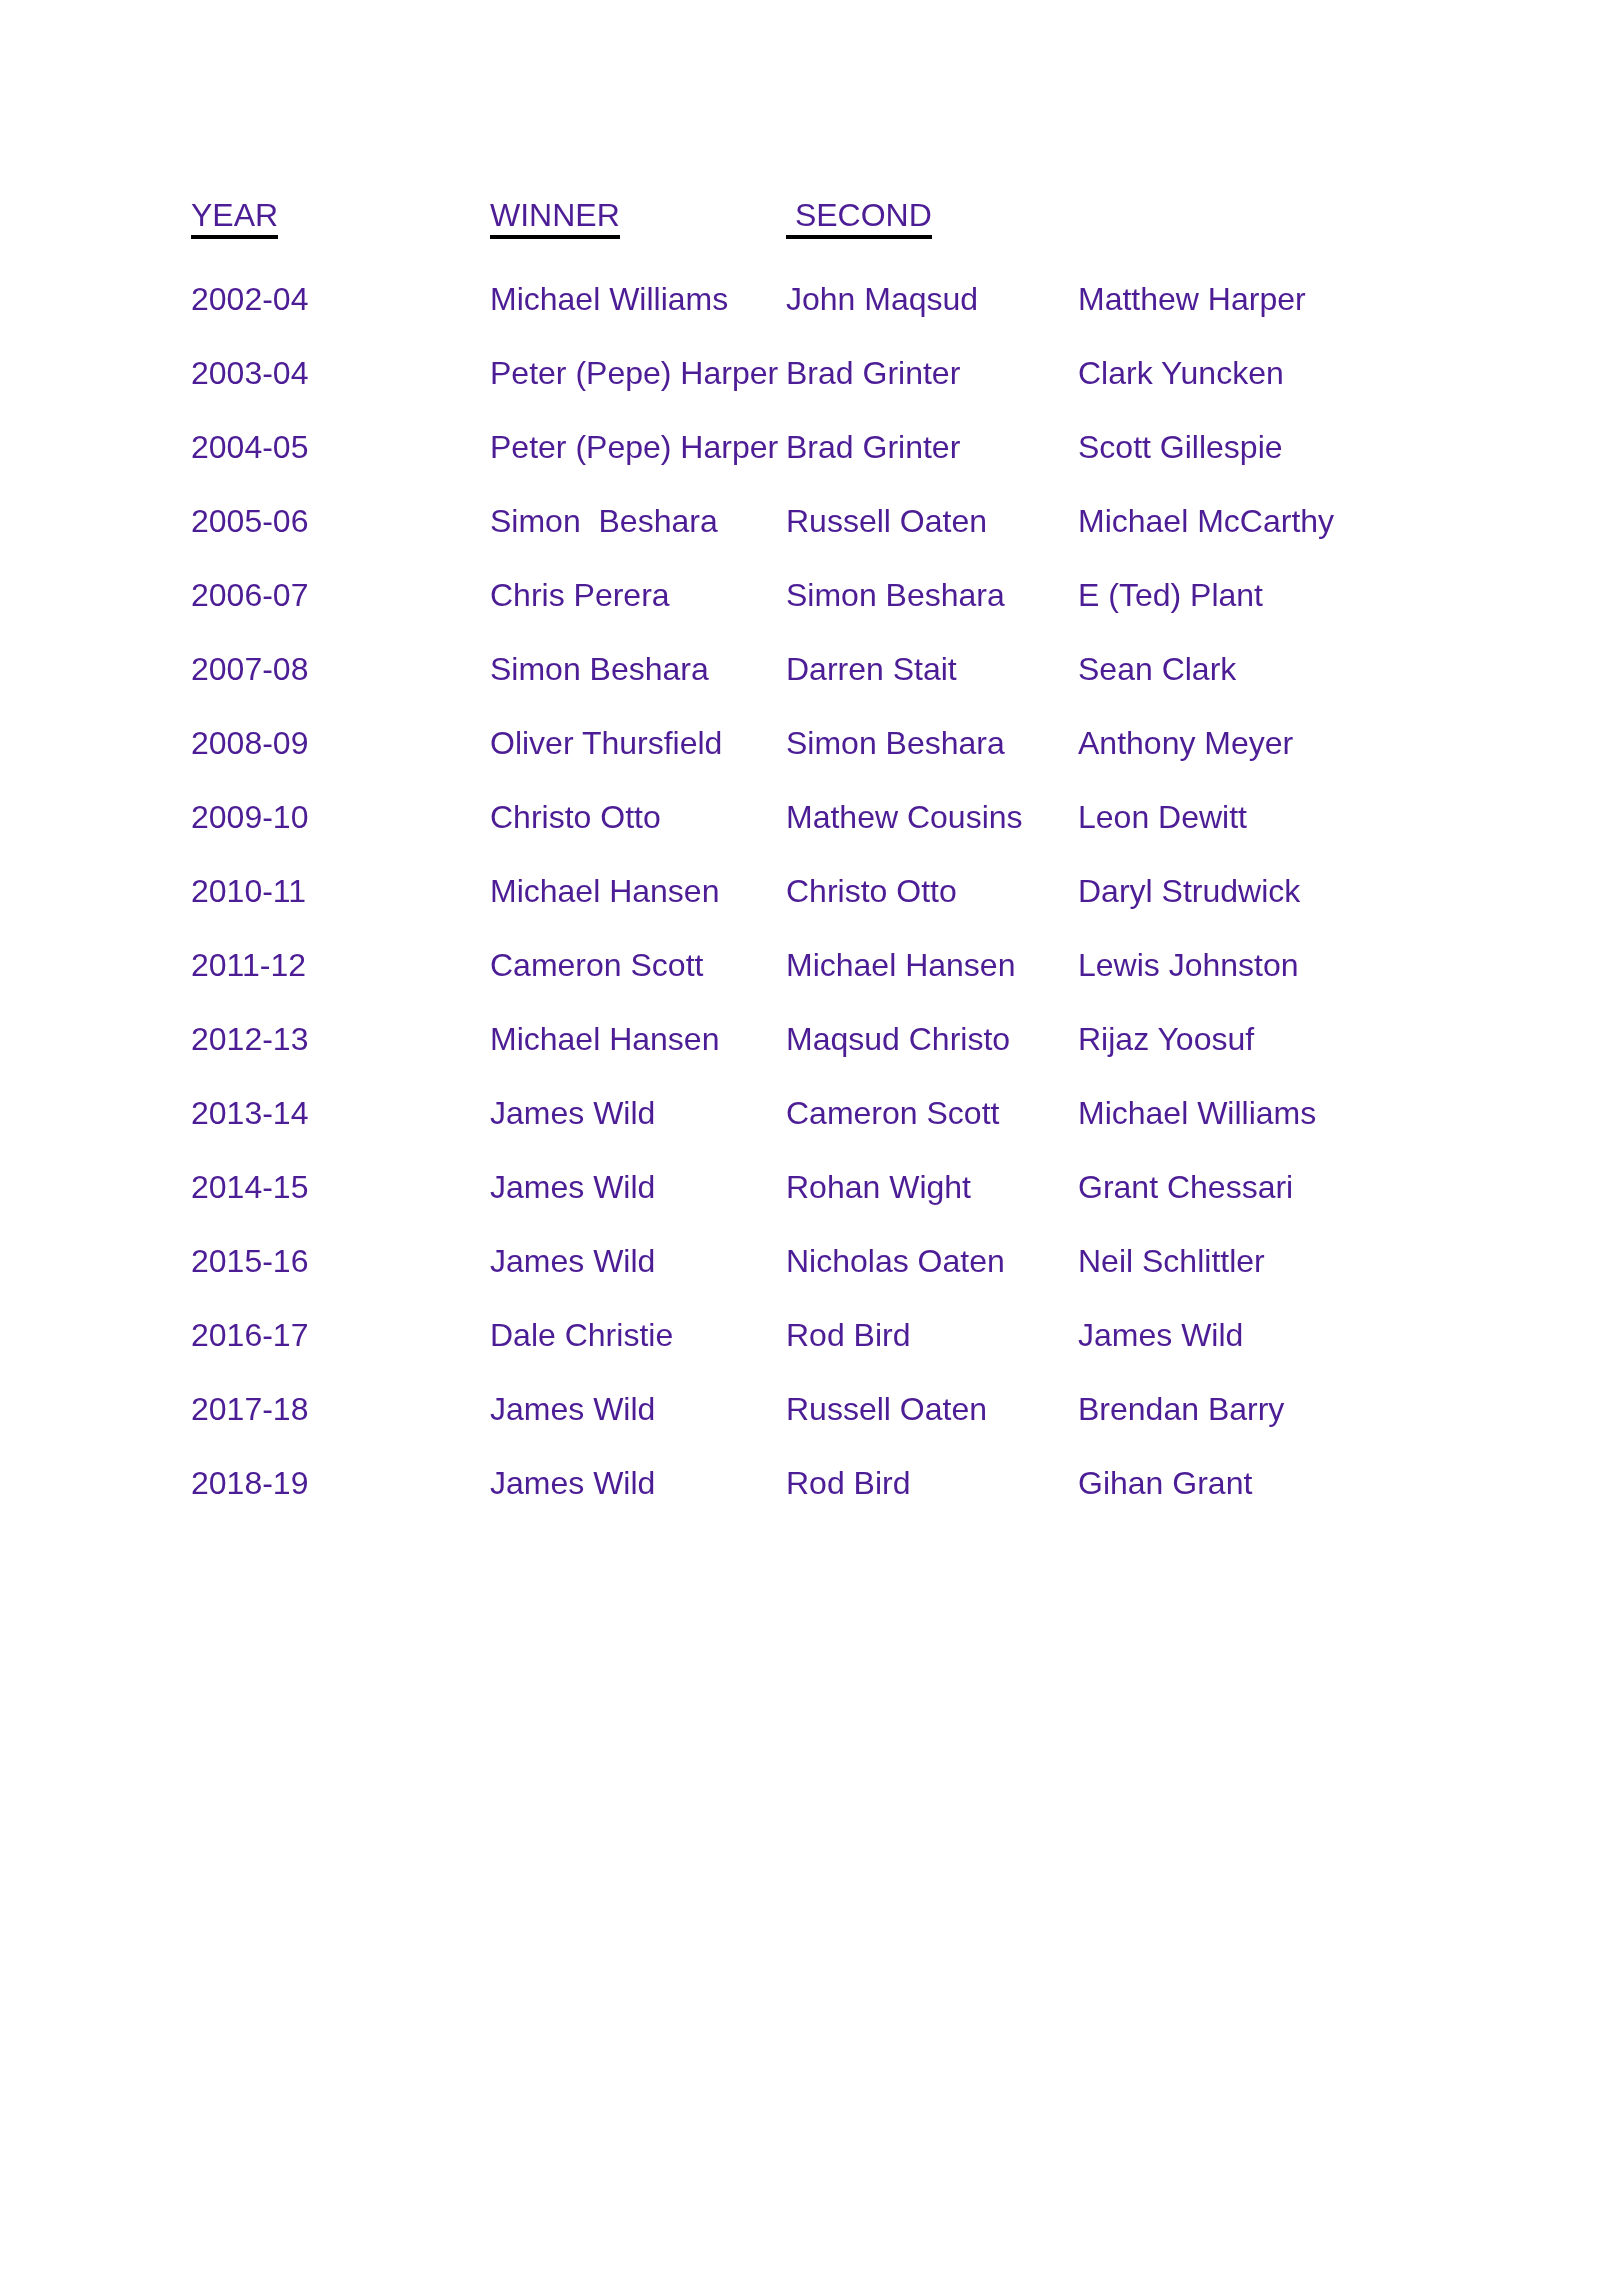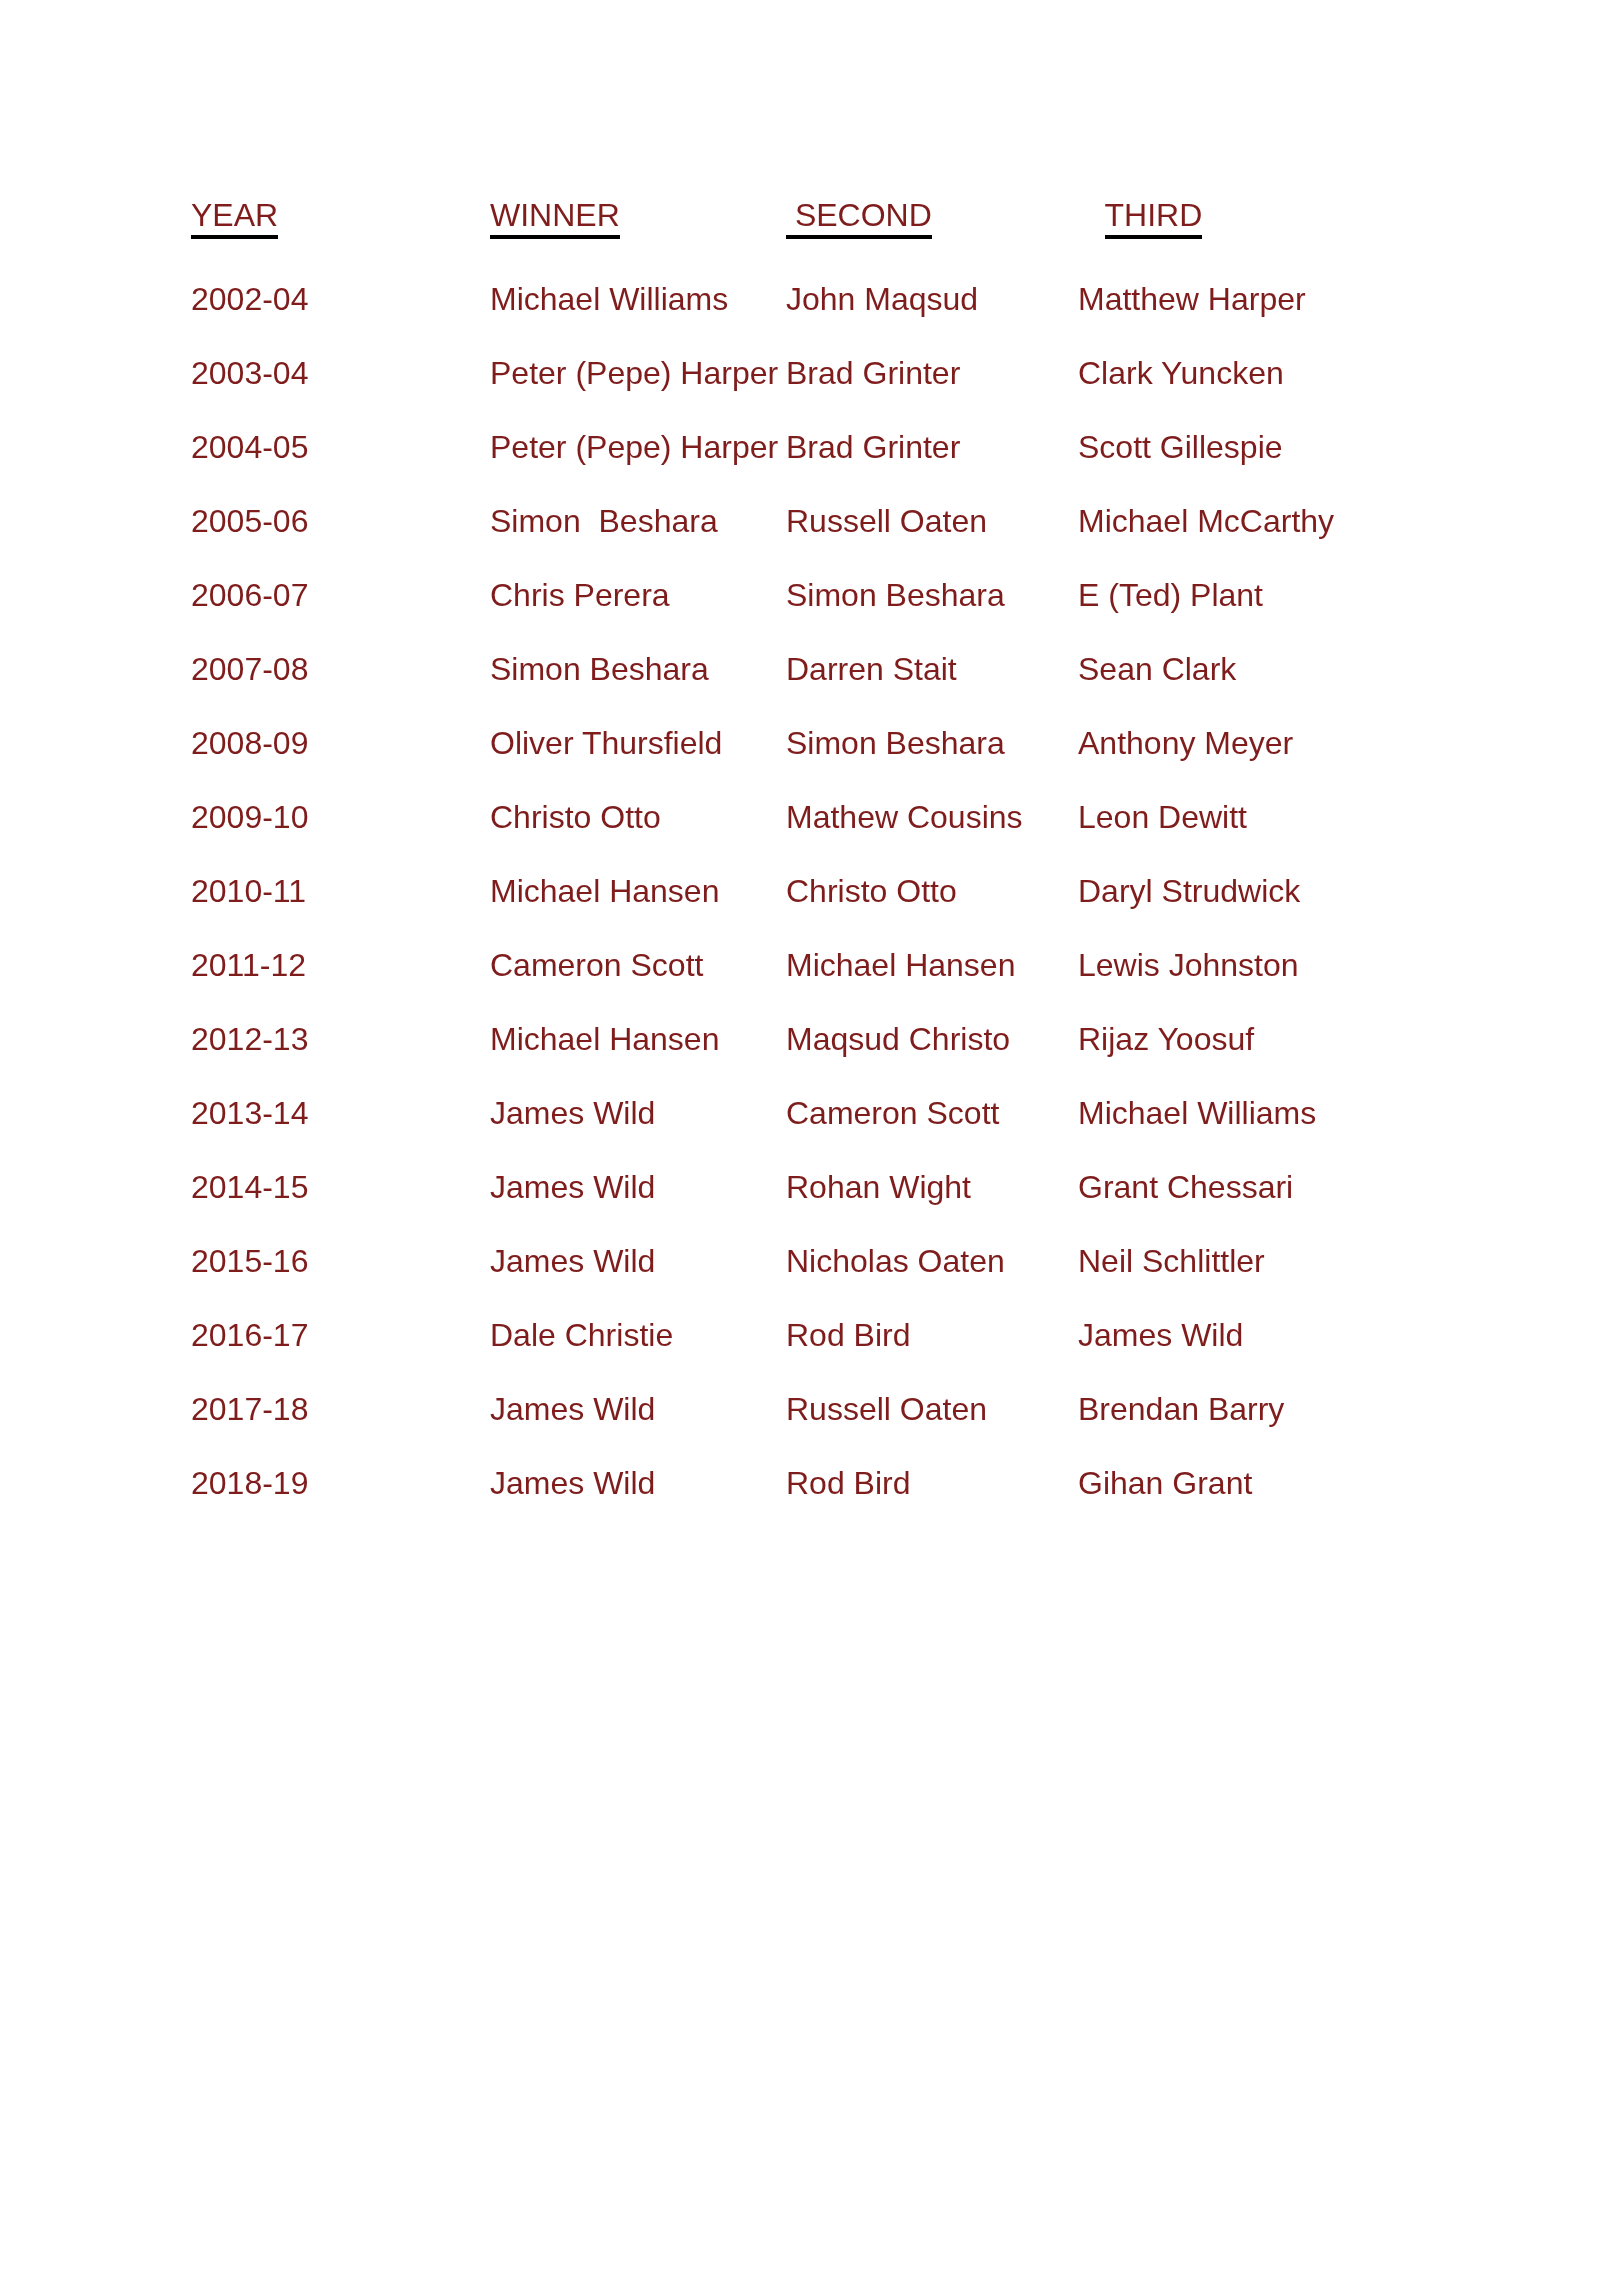--- a/index.html
+++ b/index.html
@@ -7,21 +7,21 @@
     padding: 0;
     background: #e8e8e8;
   }
   .page {
     position: relative;
     width: 1621px;
     height: 2293px;
     background: #ffffff;
     font-family: "Liberation Sans", sans-serif;
     font-size: 32px;
-    color: #7f1d1d;
+    color: #4c1d95;
     overflow: hidden;
   }
   .content {
     position: absolute;
     left: 191px;
     top: 199px;
     right: 0;
   }
   .grid-row {
     display: grid;
@@ -53,21 +53,20 @@
 </head>
 <body>
 
 <div class="page">
   <div class="content">
 
     <div class="grid-row header-row">
       <div class="cell"><span class="hdr">YEAR</span></div>
       <div class="cell"><span class="hdr">WINNER</span></div>
       <div class="cell"><span class="hdr"> SECOND</span></div>
-      <div class="cell"><span class="hdr indent">THIRD</span></div>
     </div>
 
     <div>
   <div class="grid-row data-row">
     <div class="cell">2002-04</div>
     <div class="cell">Michael Williams</div>
     <div class="cell">John Maqsud</div>
     <div class="cell">Matthew Harper</div>
   </div>
 

